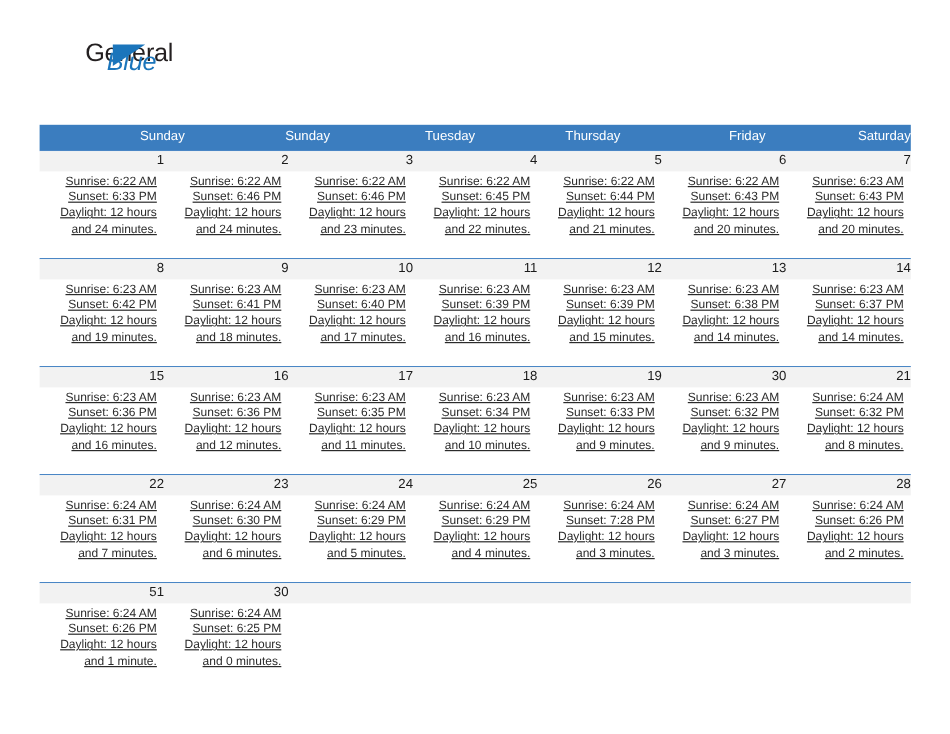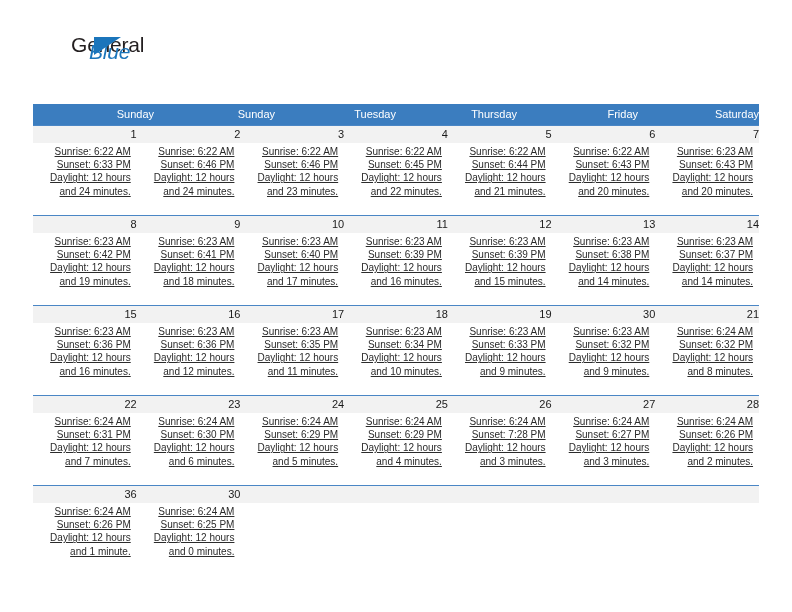--- a/index.html
+++ b/index.html
@@ -399,21 +399,21 @@
           <div>Sunrise: 6:24 AM</div>
           <div>Sunset: 6:26 PM</div>
           <div>Daylight: 12 hours</div>
           <div>and 2 minutes.</div>
         </div>
       </div>
     </div>
 
     <div class="week">
       <div class="week-numbers">
-        <div class="daynum">36</div>
+        <div class="daynum">51</div>
         <div class="daynum">30</div>
         <div class="daynum"></div>
         <div class="daynum"></div>
         <div class="daynum"></div>
         <div class="daynum"></div>
         <div class="daynum"></div>
       </div>
       <div class="week-body">
         <div class="daycell">
           <div>Sunrise: 6:24 AM</div>

